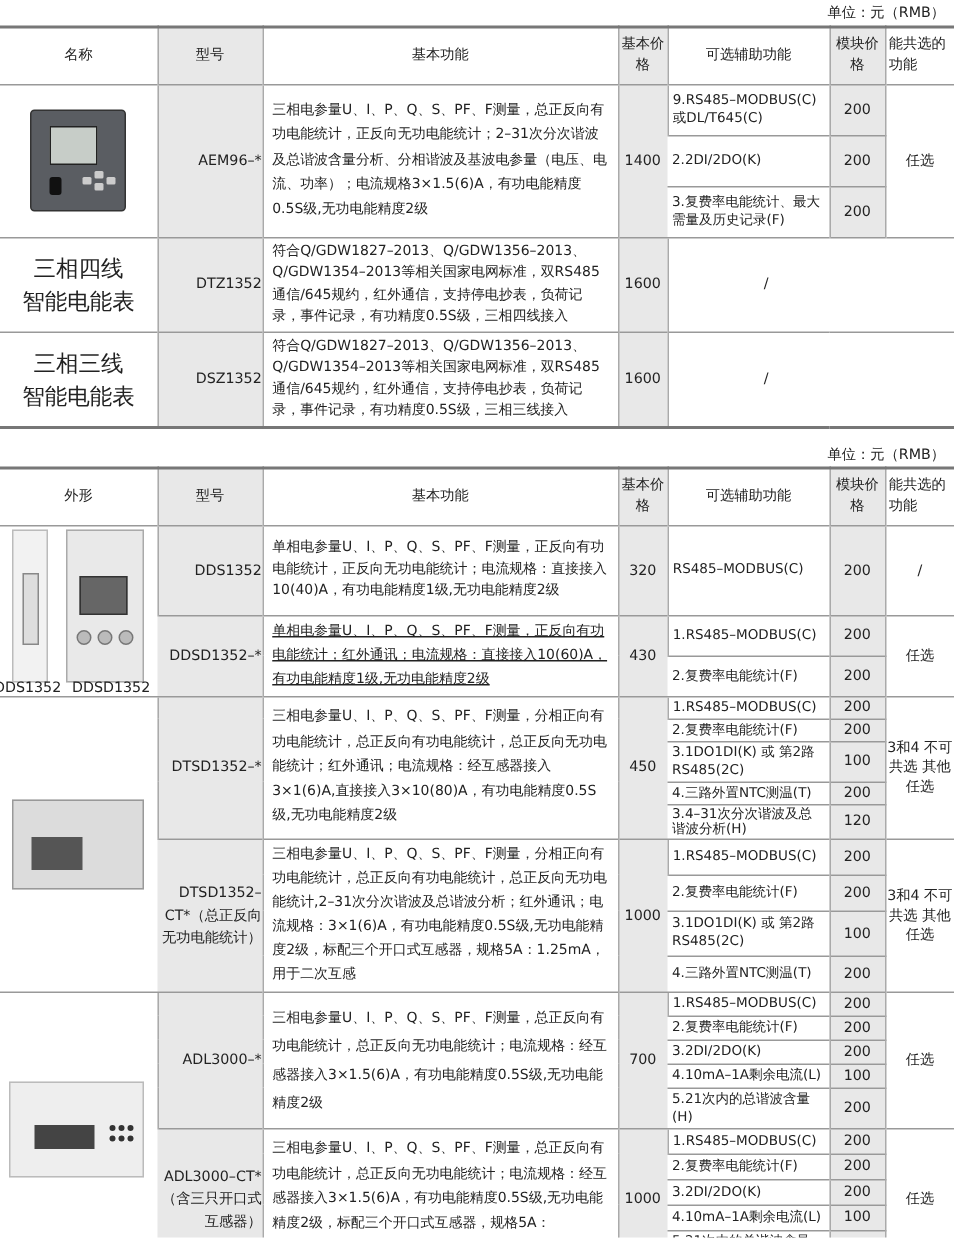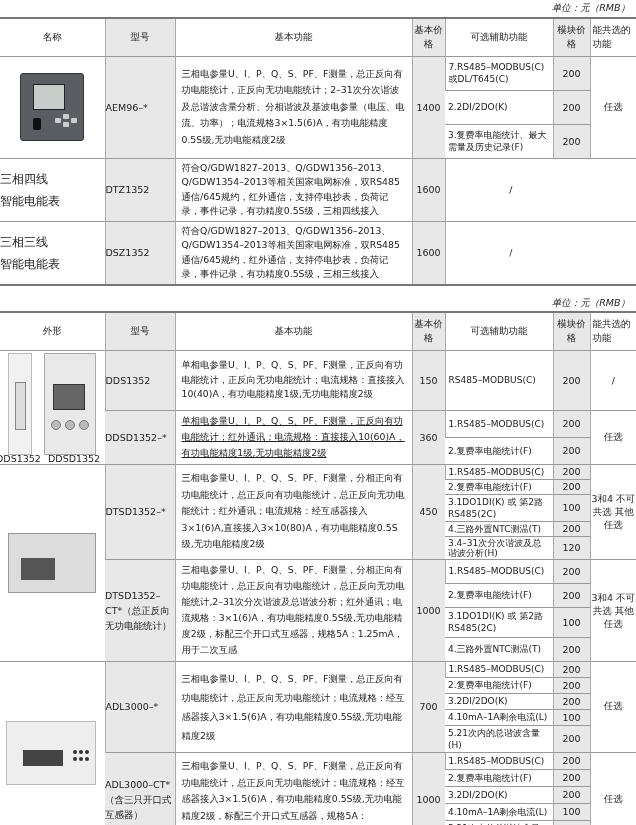--- a/index.html
+++ b/index.html
@@ -1,30 +1,30 @@
 <!DOCTYPE html>
 <html><head>
 <meta charset="utf-8">
 <style>
   html, body { margin:0; padding:0; background:#fff; }
   body { width:636px; height:825px; position:relative; overflow:hidden;
          font-family:"DejaVu Sans","Liberation Sans",sans-serif; color:#222; font-size:9.5px; }
-  .unit { position:absolute; right:6px; font-size:9.5px; color:#222;font-style:italic; }
+  .unit { position:absolute; right:6px; font-size:9.5px; color:#222; }
   table { position:absolute; left:0; width:636px; border-collapse:collapse; table-layout:fixed; }
   td, th { border-left:1px solid #aaa; border-top:1px solid #999; padding:0; vertical-align:middle; }
   td:first-child, th:first-child { border-left:none; }
   th { font-weight:normal; font-size:9.5px; text-align:center; line-height:14px; }
   table.t { border-top:2px solid #777; border-bottom:2px solid #777; }
   .g { background:#e8e8e8; }
   .c { text-align:center; }
   .func { text-align:left; padding:2px 6px; line-height:16.5px; font-size:9.3px; }
   .opt { text-align:left; padding:1px 3px; line-height:12px; font-size:9px; }
   .num { text-align:center; font-size:9.5px; }
-  .model { text-align:left; font-size:9.5px; line-height:15px; }
-  .name { text-align:left; font-size:12px; line-height:22px; }
+  .model { text-align:right; font-size:9.5px; line-height:15px; }
+  .name { text-align:center; font-size:15px; line-height:22px; }
   .img-box { position:relative; }
   
   .meter-aem { width:62px; height:66px; margin:0 auto; background:#5a5d62; border:1px solid #333; border-radius:3px; position:relative; }
   .meter-aem .scr { position:absolute; left:12px; top:10px; width:30px; height:24px; background:#c7cdc8; border:1px solid #222; }
   .meter-aem .knob { position:absolute; left:12px; top:44px; width:8px; height:12px; background:#111; border-radius:2px; }
   .meter-aem .btn { position:absolute; width:6px; height:5px; background:#ccc; border-radius:1px; }
   .din1 { position:absolute; width:22px; height:100px; background:#f2f2f2; border:1px solid #bbb; }
   .din1 .win { position:absolute; left:6px; top:28px; width:9px; height:46px; background:#ddd; border:1px solid #888; }
   .din2 { position:absolute; width:50px; height:100px; background:#e9e9e9; border:1px solid #aaa; }
   .din2 .scr { position:absolute; left:8px; top:30px; width:30px; height:24px; background:#666; border:1px solid #333; }
@@ -69,21 +69,21 @@
         <div class="knob"></div>
         <div class="btn" style="left:34px;top:44px;"></div>
         <div class="btn" style="left:42px;top:40px;"></div>
         <div class="btn" style="left:42px;top:48px;"></div>
         <div class="btn" style="left:50px;top:44px;"></div>
       </div>
     </td>
     <td rowspan="3" class="g model">AEM96–*</td>
     <td rowspan="3" class="func">三相电参量U、I、P、Q、S、PF、F测量，总正反向有功电能统计，正反向无功电能统计；2–31次分次谐波及总谐波含量分析、分相谐波及基波电参量（电压、电流、功率）；电流规格3×1.5(6)A，有功电能精度0.5S级,无功电能精度2级</td>
     <td rowspan="3" class="g num">1400</td>
-    <td class="opt">7.RS485–MODBUS(C)或DL/T645(C)</td>
+    <td class="opt">9.RS485–MODBUS(C)或DL/T645(C)</td>
     <td class="g num">200</td>
     <td rowspan="3" class="c">任选</td>
   </tr>
   <tr style="height:34px;">
     <td class="opt">2.2DI/2DO(K)</td>
     <td class="g num">200</td>
   </tr>
   <tr style="height:34px;">
     <td class="opt">3.复费率电能统计、最大需量及历史记录(F)</td>
     <td class="g num">200</td>
@@ -147,30 +147,30 @@
           <div class="b" style="left:6px;"></div>
               <div class="b" style="left:20px;"></div>
               <div class="b" style="left:34px;"></div>
         </div>
         <div class="cap" style="left:-4px;top:102px;">DDS1352</div>
         <div class="cap" style="left:48px;top:102px;">DDSD1352</div>
       </div>
     </td>
     <td class="g model">DDS1352</td>
     <td class="func" style="line-height:14.5px;">单相电参量U、I、P、Q、S、PF、F测量，正反向有功电能统计，正反向无功电能统计；电流规格：直接接入10(40)A，有功电能精度1级,无功电能精度2级</td>
-    <td class="g num">150</td>
+    <td class="g num">320</td>
     <td class="opt">RS485–MODBUS(C)</td>
     <td class="g num">200</td>
     <td class="c">/</td>
   </tr>
 
   <tr style="height:27px;">
     <td rowspan="2" class="g model">DDSD1352–*</td>
     <td rowspan="2" class="func" style="line-height:16px;text-decoration:underline;">单相电参量U、I、P、Q、S、PF、F测量，正反向有功电能统计；红外通讯；电流规格：直接接入10(60)A，有功电能精度1级,无功电能精度2级</td>
-    <td rowspan="2" class="g num">360</td>
+    <td rowspan="2" class="g num">430</td>
     <td class="opt">1.RS485–MODBUS(C)</td>
     <td class="g num">200</td>
     <td rowspan="2" class="c">任选</td>
   </tr>
   <tr style="height:27px;">
     <td class="opt">2.复费率电能统计(F)</td>
     <td class="g num">200</td>
   </tr>
 
   <tr style="height:15px;">

